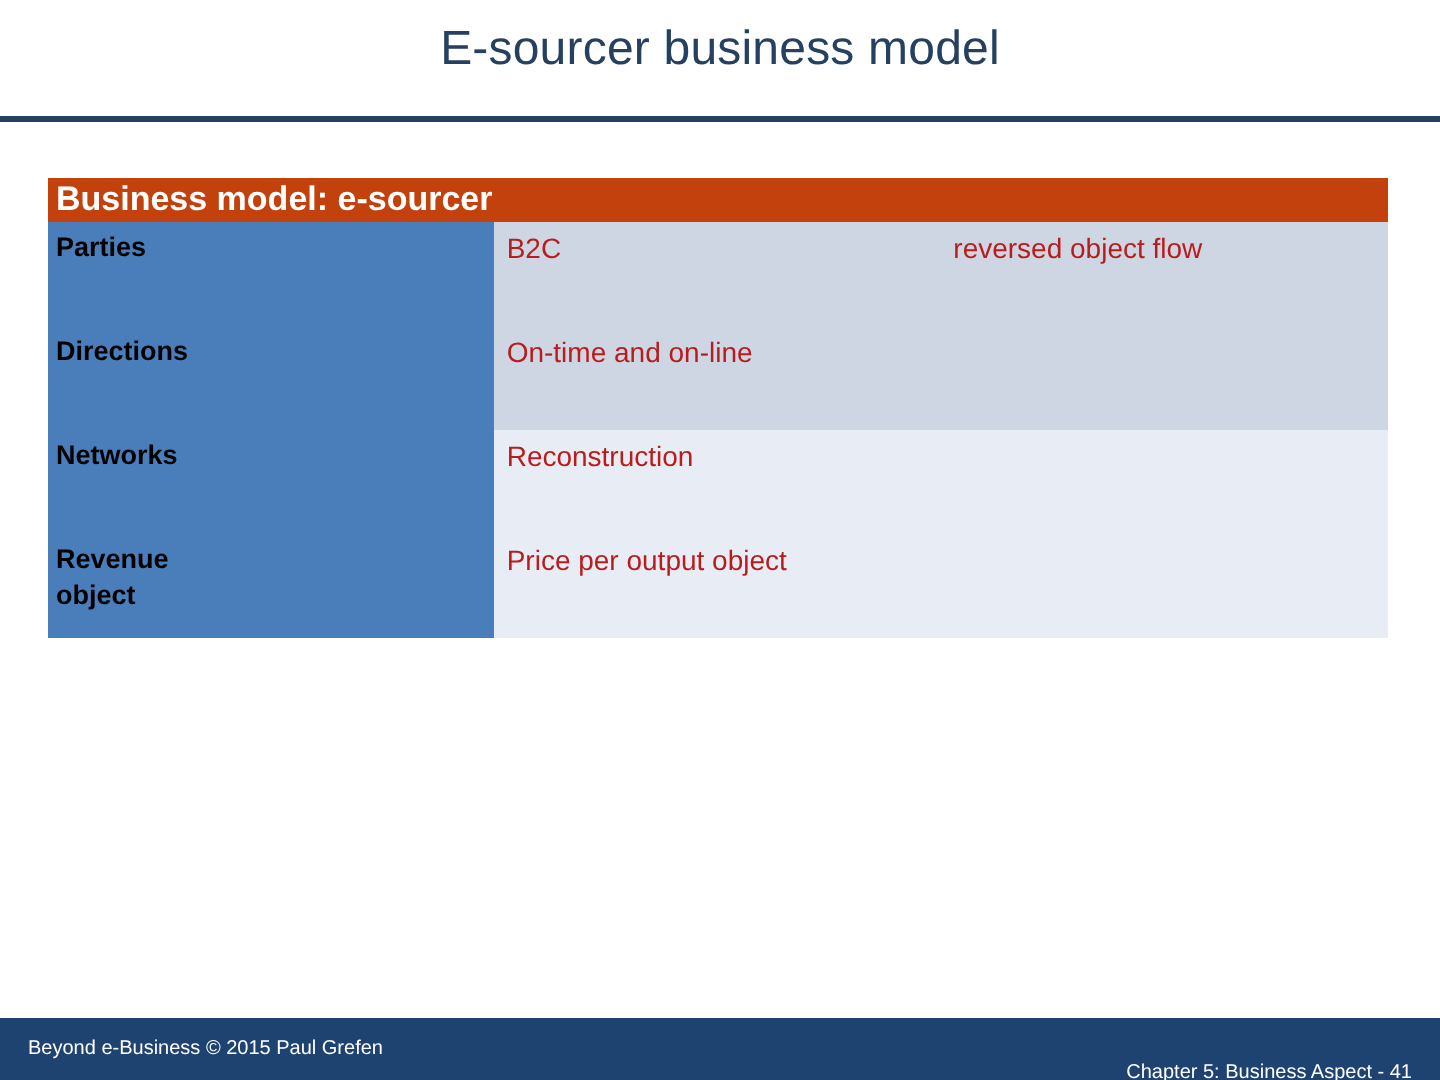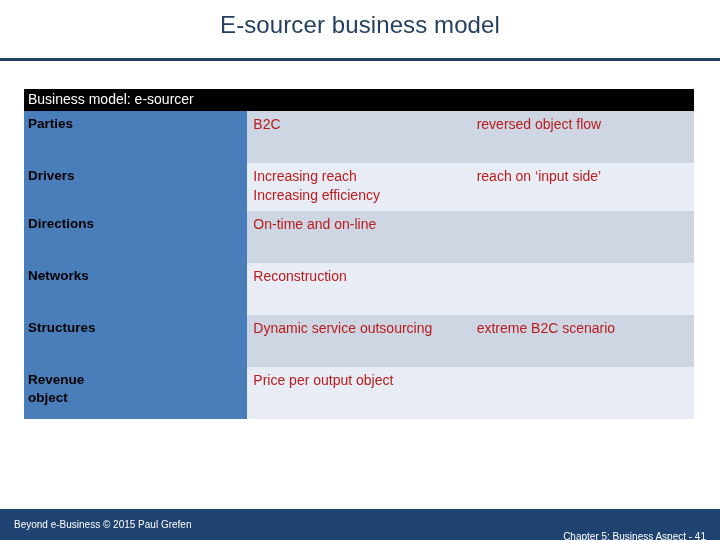--- a/index.html
+++ b/index.html
@@ -49,24 +49,24 @@
   }
 
   .bm-table td, .bm-table th {
     padding: 0;
     margin: 0;
     vertical-align: top;
     border: 0;
   }
 
   .bm-header-cell {
-    background: #000000;
+    background: #c2410c;
     color: #ffffff;
-    font-weight: normal;
-    font-size: 14px;
+    font-weight: bold;
+    font-size: 17px;
     line-height: 17px;
     padding: 2px 0 3px 4px !important;
     height: 17px;
   }
 
   .label-cell {
     background: #4a7ebb;
     color: #000000;
     font-weight: bold;
     font-size: 13.5px;
@@ -133,39 +133,29 @@
     <tr>
       <td class="bm-header-cell" colspan="3">Business model: e-sourcer</td>
     </tr>
   </tbody>
   <tbody id="rows-body">
       <tr class="r-tall shade-dark">
         <td class="label-cell"><span>Parties</span></td>
         <td class="val-cell col-mid"><span>B2C</span></td>
         <td class="val-cell col-right"><span>reversed object flow</span></td>
       </tr>
-      <tr class="r-twoline shade-light">
-        <td class="label-cell"><span>Drivers</span></td>
-        <td class="val-cell col-mid"><span>Increasing reach</span><span class="line2">Increasing efficiency</span></td>
-        <td class="val-cell col-right"><span>reach on ‘input side’</span></td>
-      </tr>
       <tr class="r-tall shade-dark">
         <td class="label-cell"><span>Directions</span></td>
         <td class="val-cell col-mid"><span>On-time and on-line</span></td>
         <td class="val-cell col-right"><span></span></td>
       </tr>
       <tr class="r-tall shade-light">
         <td class="label-cell"><span>Networks</span></td>
         <td class="val-cell col-mid"><span>Reconstruction</span></td>
         <td class="val-cell col-right"><span></span></td>
-      </tr>
-      <tr class="r-tall shade-dark">
-        <td class="label-cell"><span>Structures</span></td>
-        <td class="val-cell col-mid"><span>Dynamic service outsourcing</span></td>
-        <td class="val-cell col-right"><span>extreme B2C scenario</span></td>
       </tr>
       <tr class="r-tall shade-light">
         <td class="label-cell"><span>Revenue</span><span class="line2">object</span></td>
         <td class="val-cell col-mid"><span>Price per output object</span></td>
         <td class="val-cell col-right"><span></span></td>
       </tr>
     </tbody>
 </table>
 
 <div class="footer-bar">

